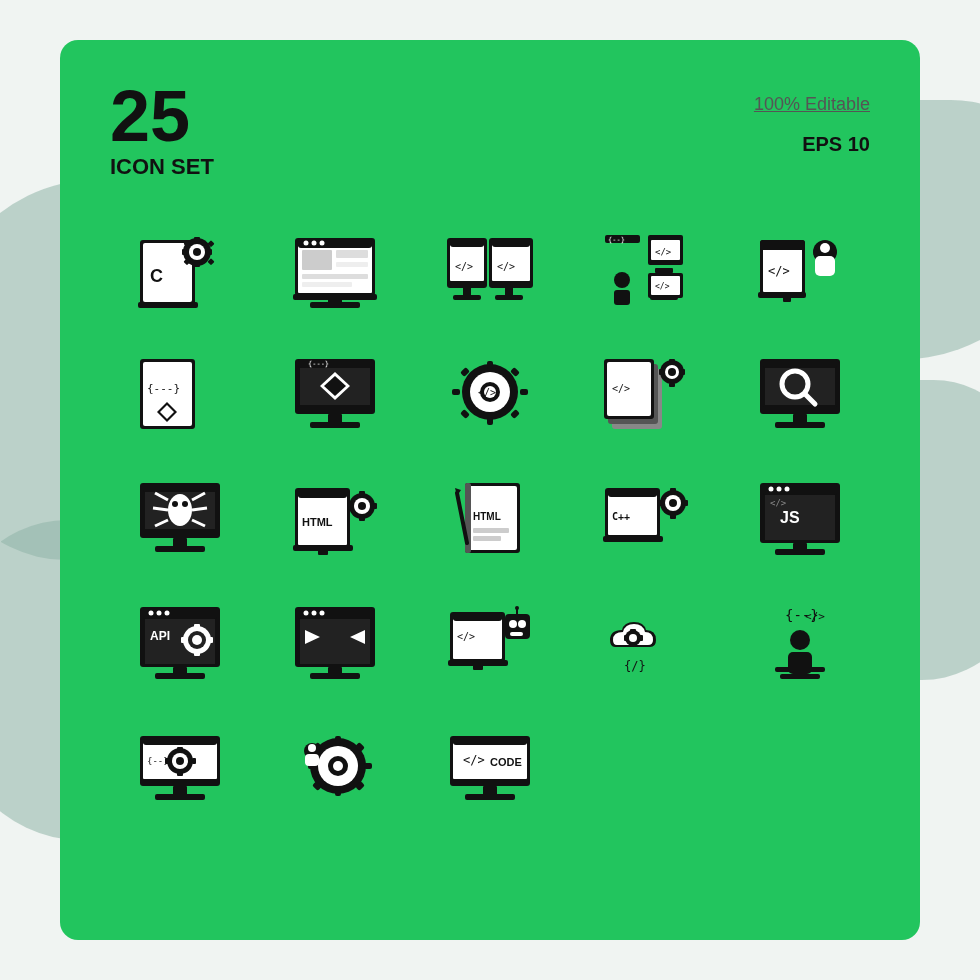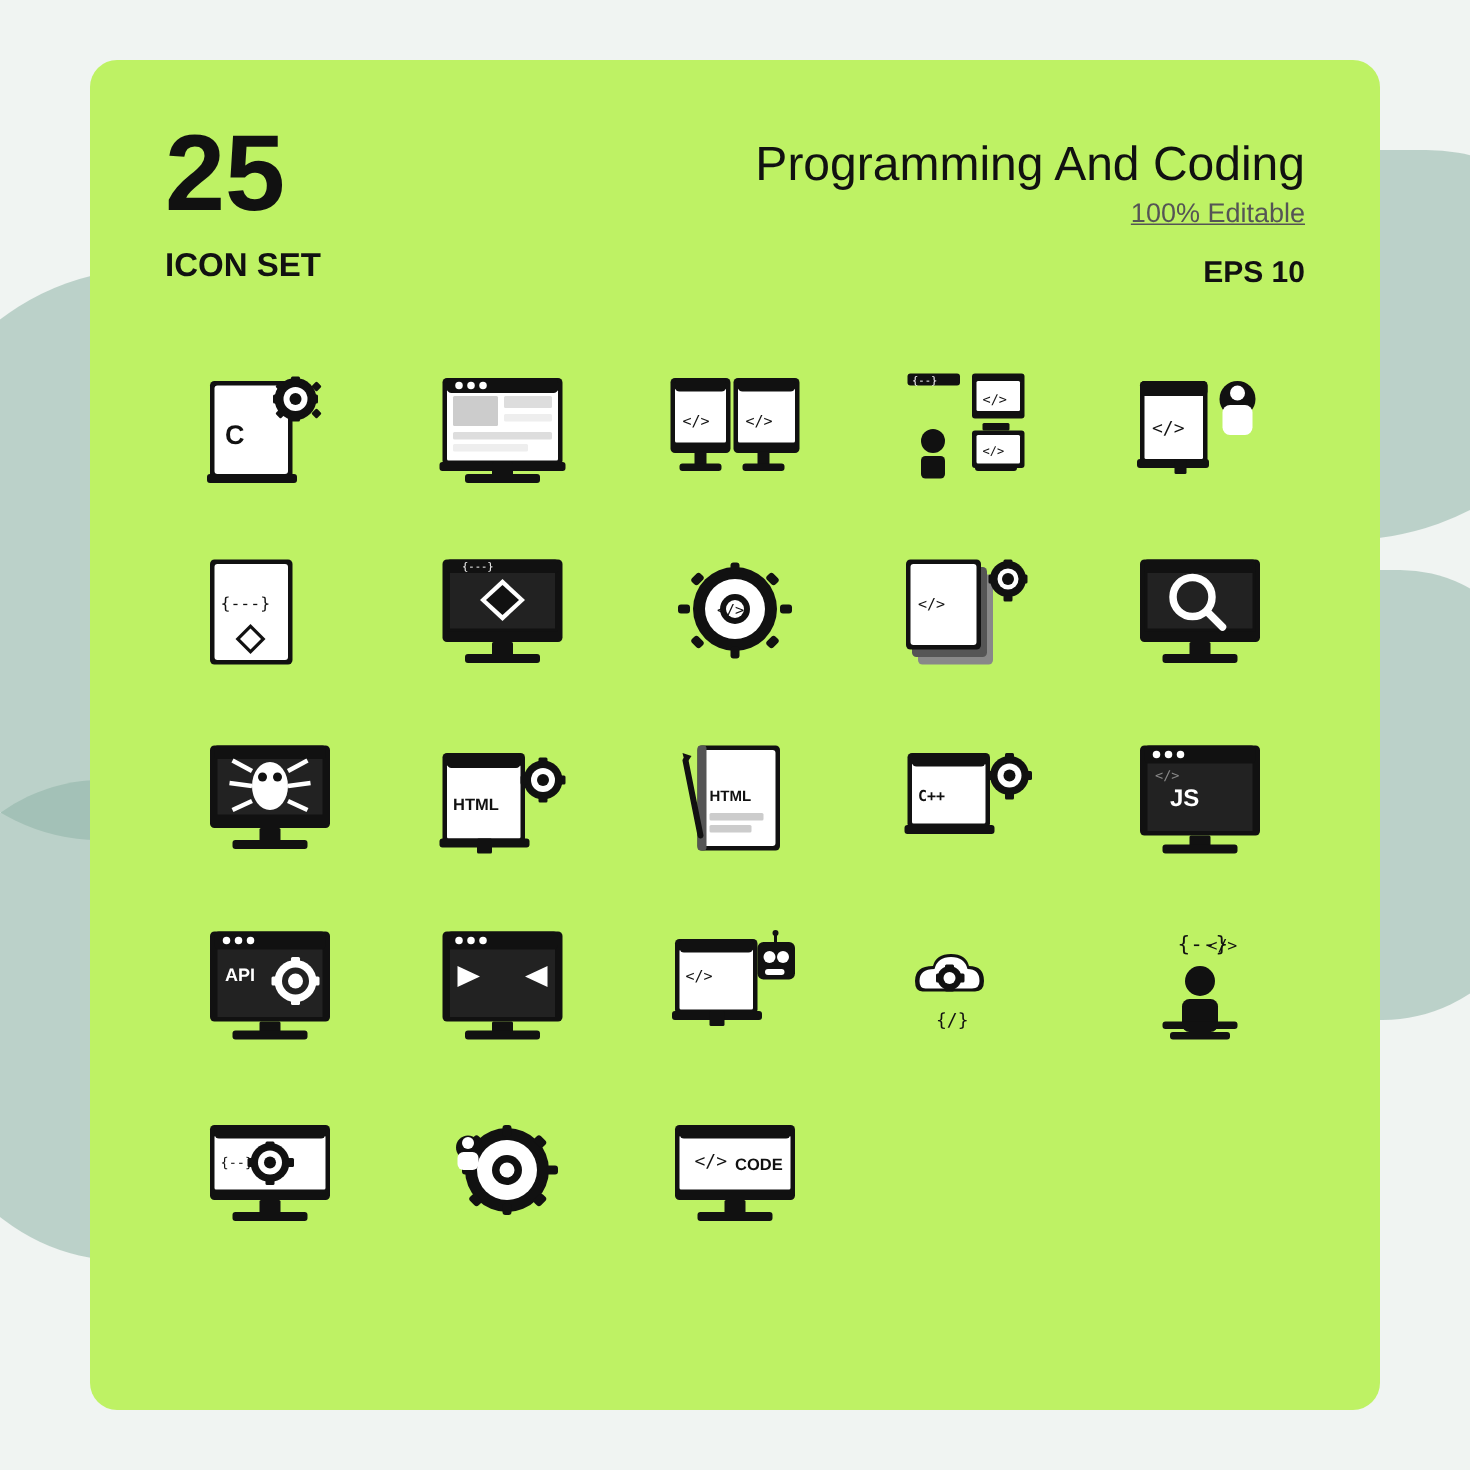--- a/index.html
+++ b/index.html
@@ -37,21 +37,21 @@
       width: 260px; height: 300px;
       top: 380px; right: -60px;
       border-radius: 55% 45% 50% 55%;
     }
 
     .main-card {
       position: absolute;
       top: 40px; left: 60px;
       width: 860px;
       height: 900px;
-      background: #bef264;
+      background: #22c55e;
       border-radius: 18px;
       padding: 40px 50px;
     }
 
     .header {
       display: flex;
       align-items: flex-start;
       justify-content: space-between;
       margin-bottom: 40px;
     }
@@ -59,21 +59,21 @@
     .header-left .number {
       font-size: 72px;
       font-weight: 900;
       color: #111;
       line-height: 1;
     }
     .header-left .icon-set-label {
       font-size: 22px;
       font-weight: 700;
       color: #111;
-      margin-top: 12px;
+      margin-top: 2px;
     }
 
     .header-right {
       text-align: right;
       padding-top: 10px;
     }
     .header-right .title {
       font-size: 32px;
       font-weight: 400;
       color: #111;
@@ -126,21 +126,20 @@
 <div class="bg-blob blob3"></div>
 <div class="bg-blob blob4"></div>
 
 <div class="main-card">
   <div class="header">
     <div class="header-left">
       <div class="number">25</div>
       <div class="icon-set-label">ICON SET</div>
     </div>
     <div class="header-right">
-      <div class="title">Programming And Coding</div>
       <div class="editable">100% Editable</div>
       <div class="eps">EPS 10</div>
     </div>
   </div>
 
   <div class="icon-grid">
 
     <div class="icon-cell">
       <div class="icon-box">
         <svg class="icon-svg" viewBox="0 0 90 80" fill="#111">

